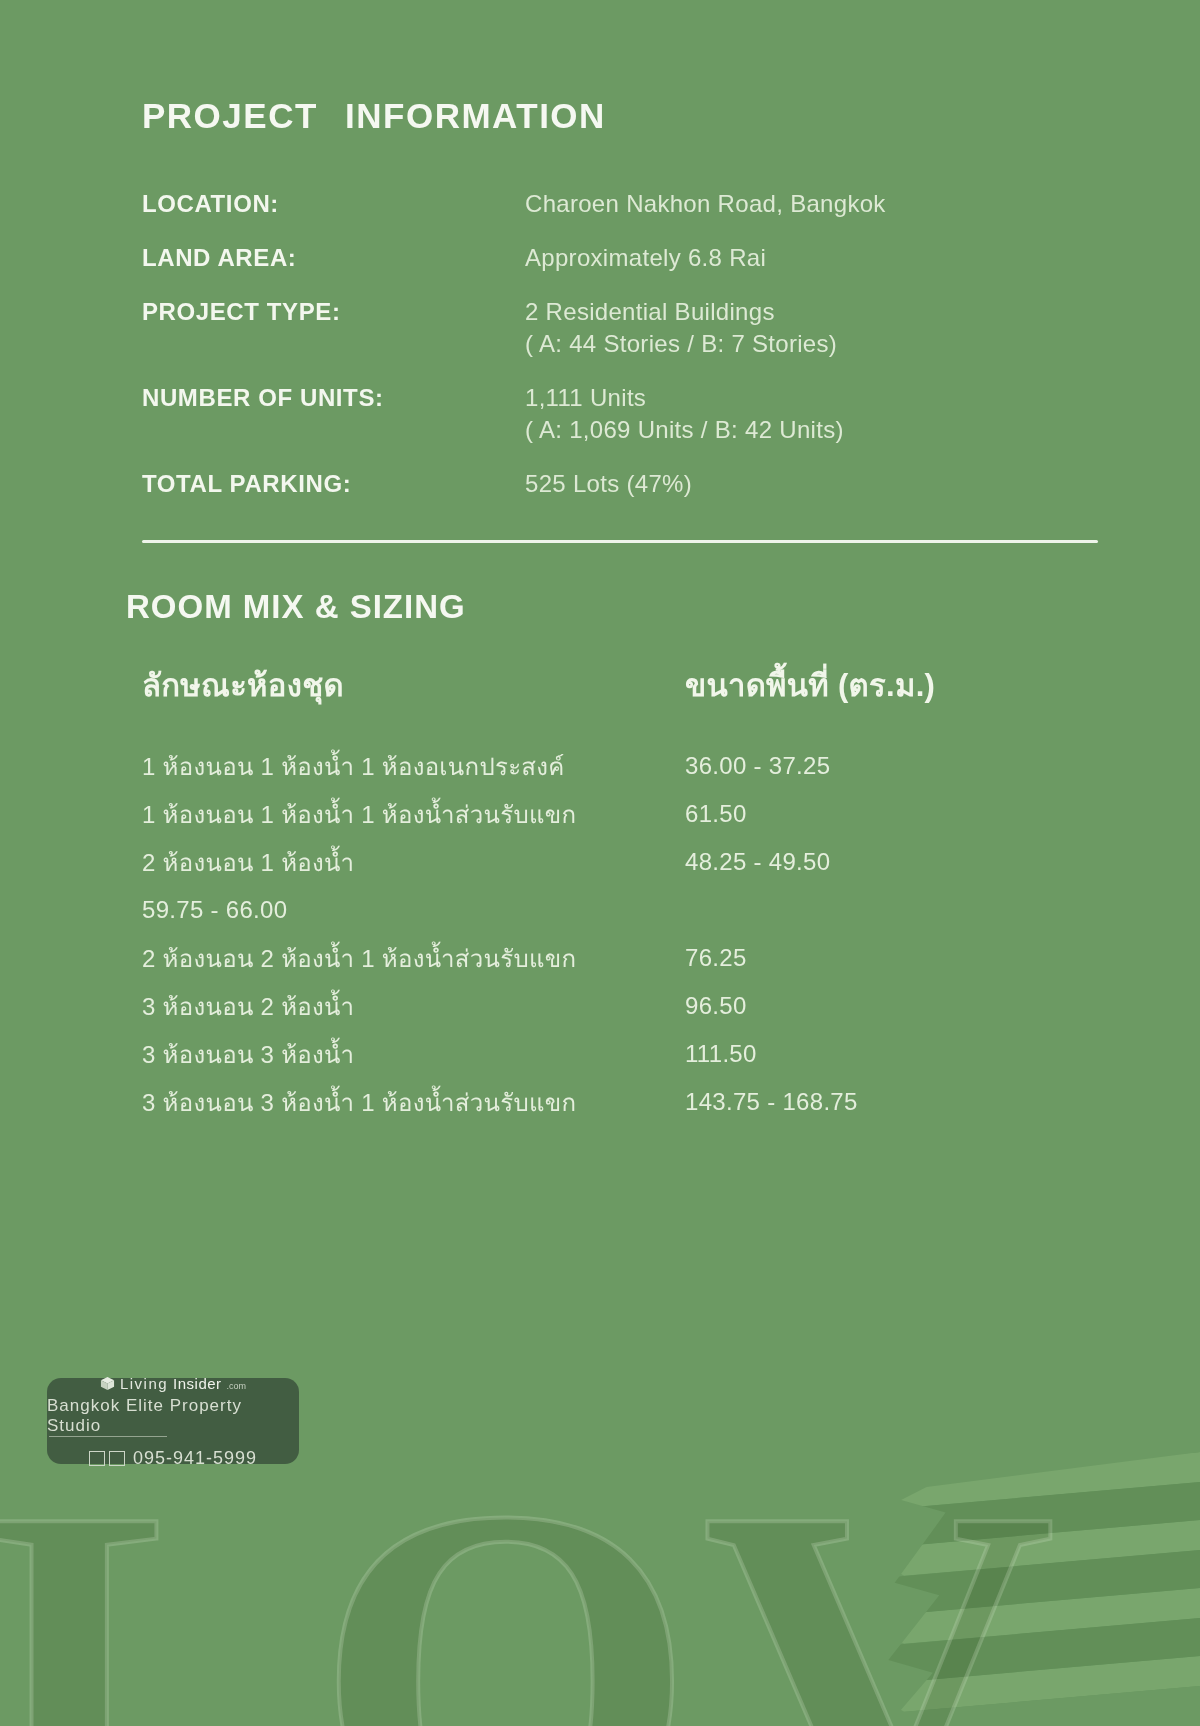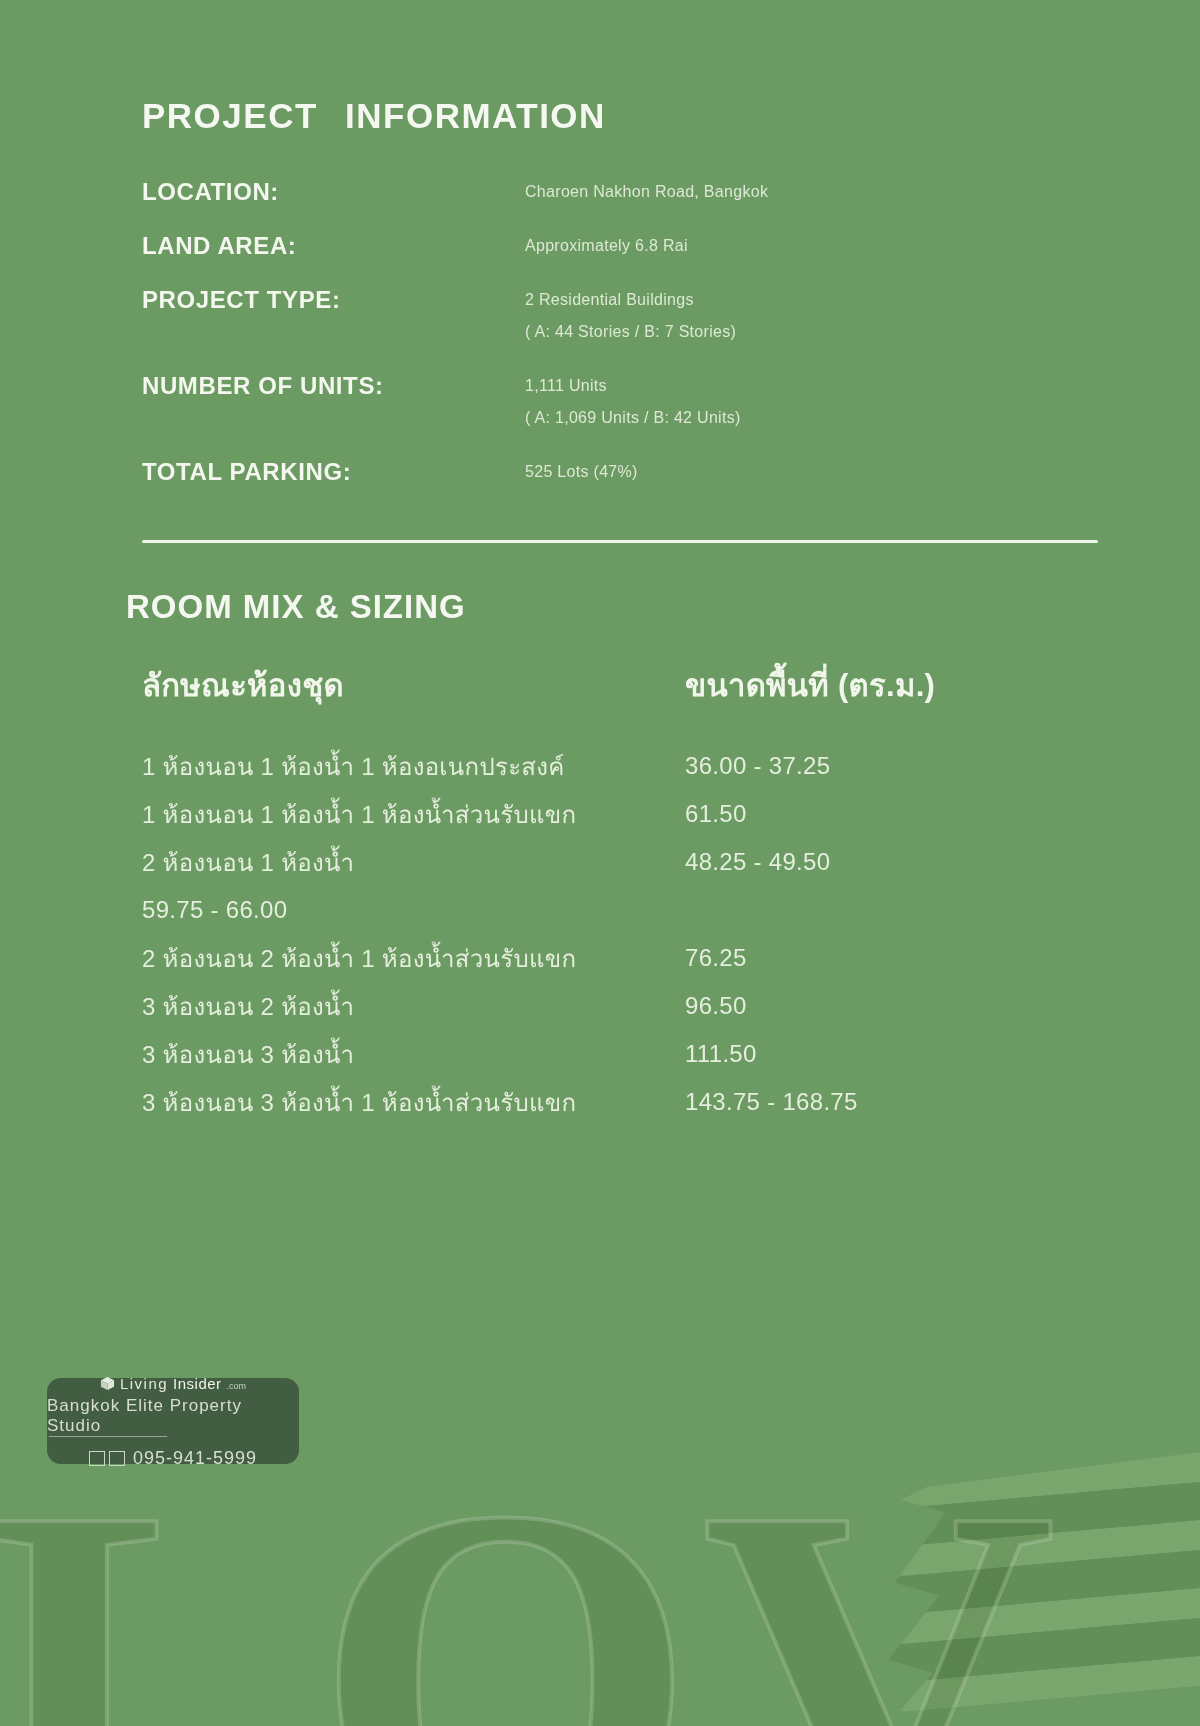--- a/index.html
+++ b/index.html
@@ -12,29 +12,29 @@
     overflow:hidden;
     font-family:"Liberation Sans", sans-serif;
   }
 
   
   .main-title{
     position:absolute; left:142px; top:96px;
     font-size:35px; font-weight:700; color:#f5f8f1;
     letter-spacing:1.5px; word-spacing:16px;
   }
-  .info-section{ position:absolute; left:142px; top:176px; width:980px; }
+  .info-section{ position:absolute; left:142px; top:188px; width:980px; }
   .info-row{ display:flex; margin-bottom:22px; }
   .info-label{
     flex:0 0 383px; font-size:24px; font-weight:700;
     color:#f3f7ee; letter-spacing:0.6px; line-height:32px;
   }
   .info-value{ flex:1; }
   .info-value .v1, .info-value .v2{
-    font-size:16px; color:#dde9d4; line-height:32px; letter-spacing:0.3px;
+    font-size:24px; color:#dde9d4; line-height:32px; letter-spacing:0.3px;
   }
   .divider{
     position:absolute; left:142px; top:540px; width:956px; height:3px;
     background:#eef4ea; border-radius:2px;
   }
 
   
   .section-title{
     position:absolute; left:126px; top:588px;
     font-size:33px; font-weight:700; color:#f5f8f1; letter-spacing:1px;

